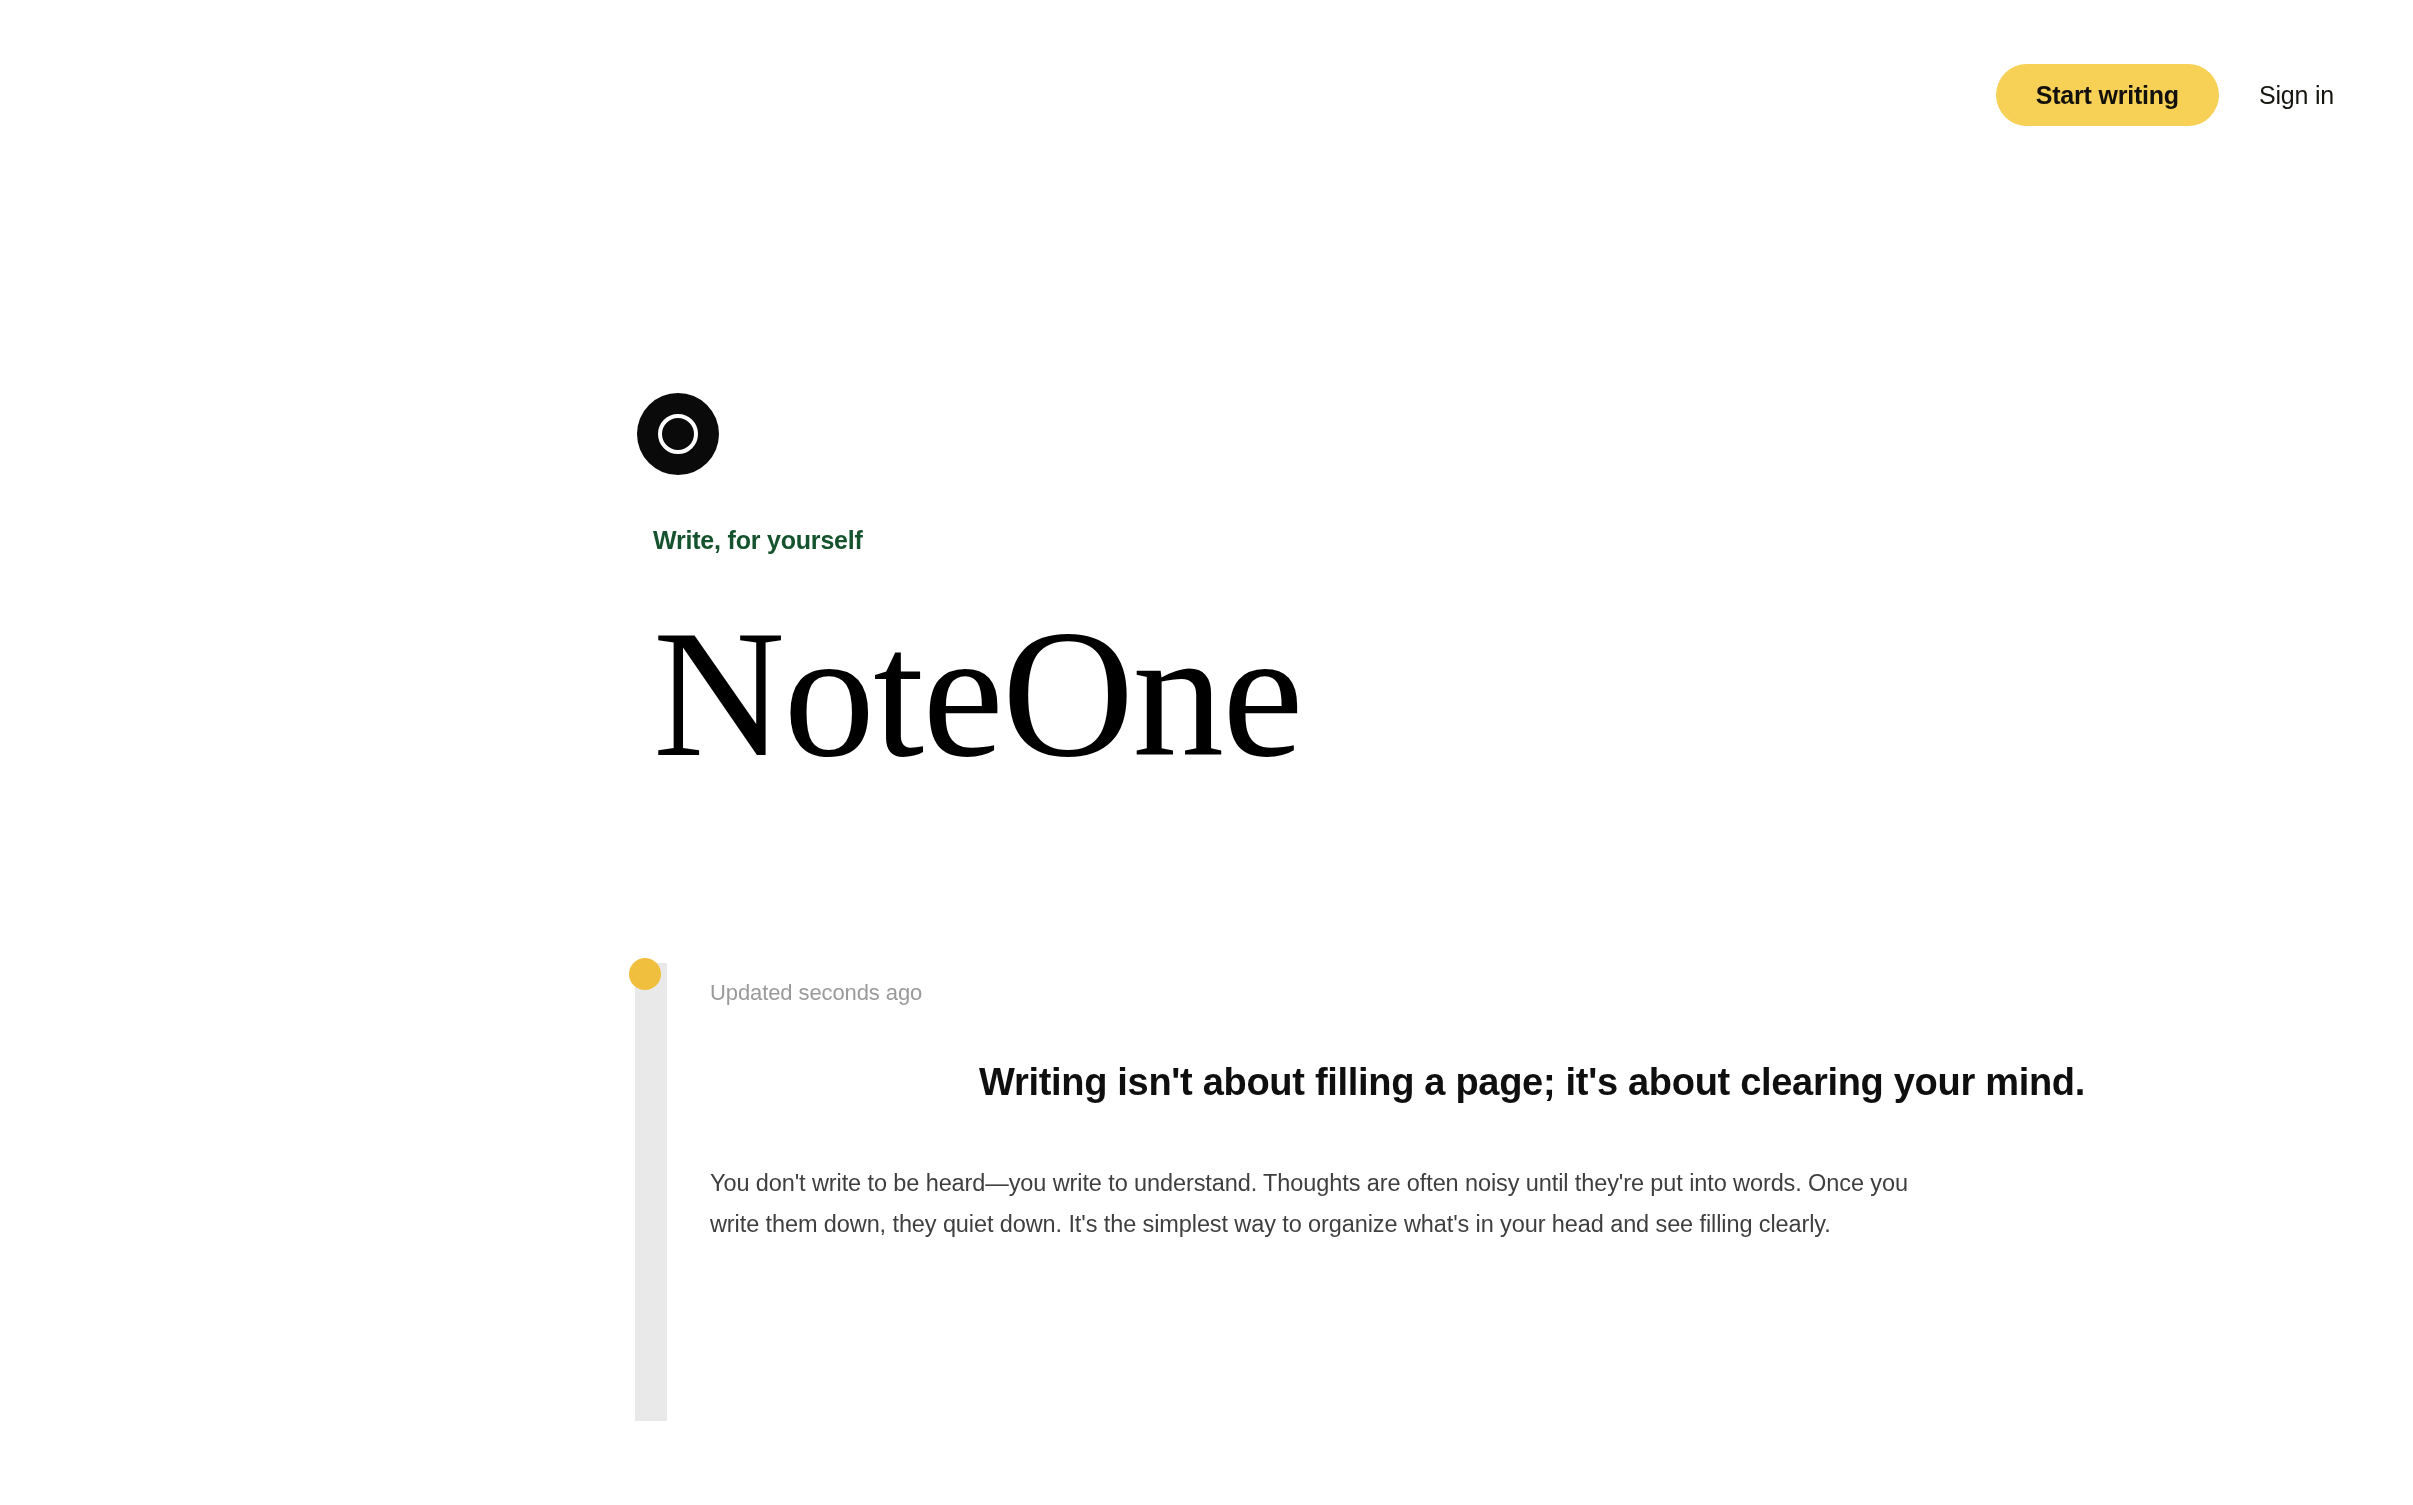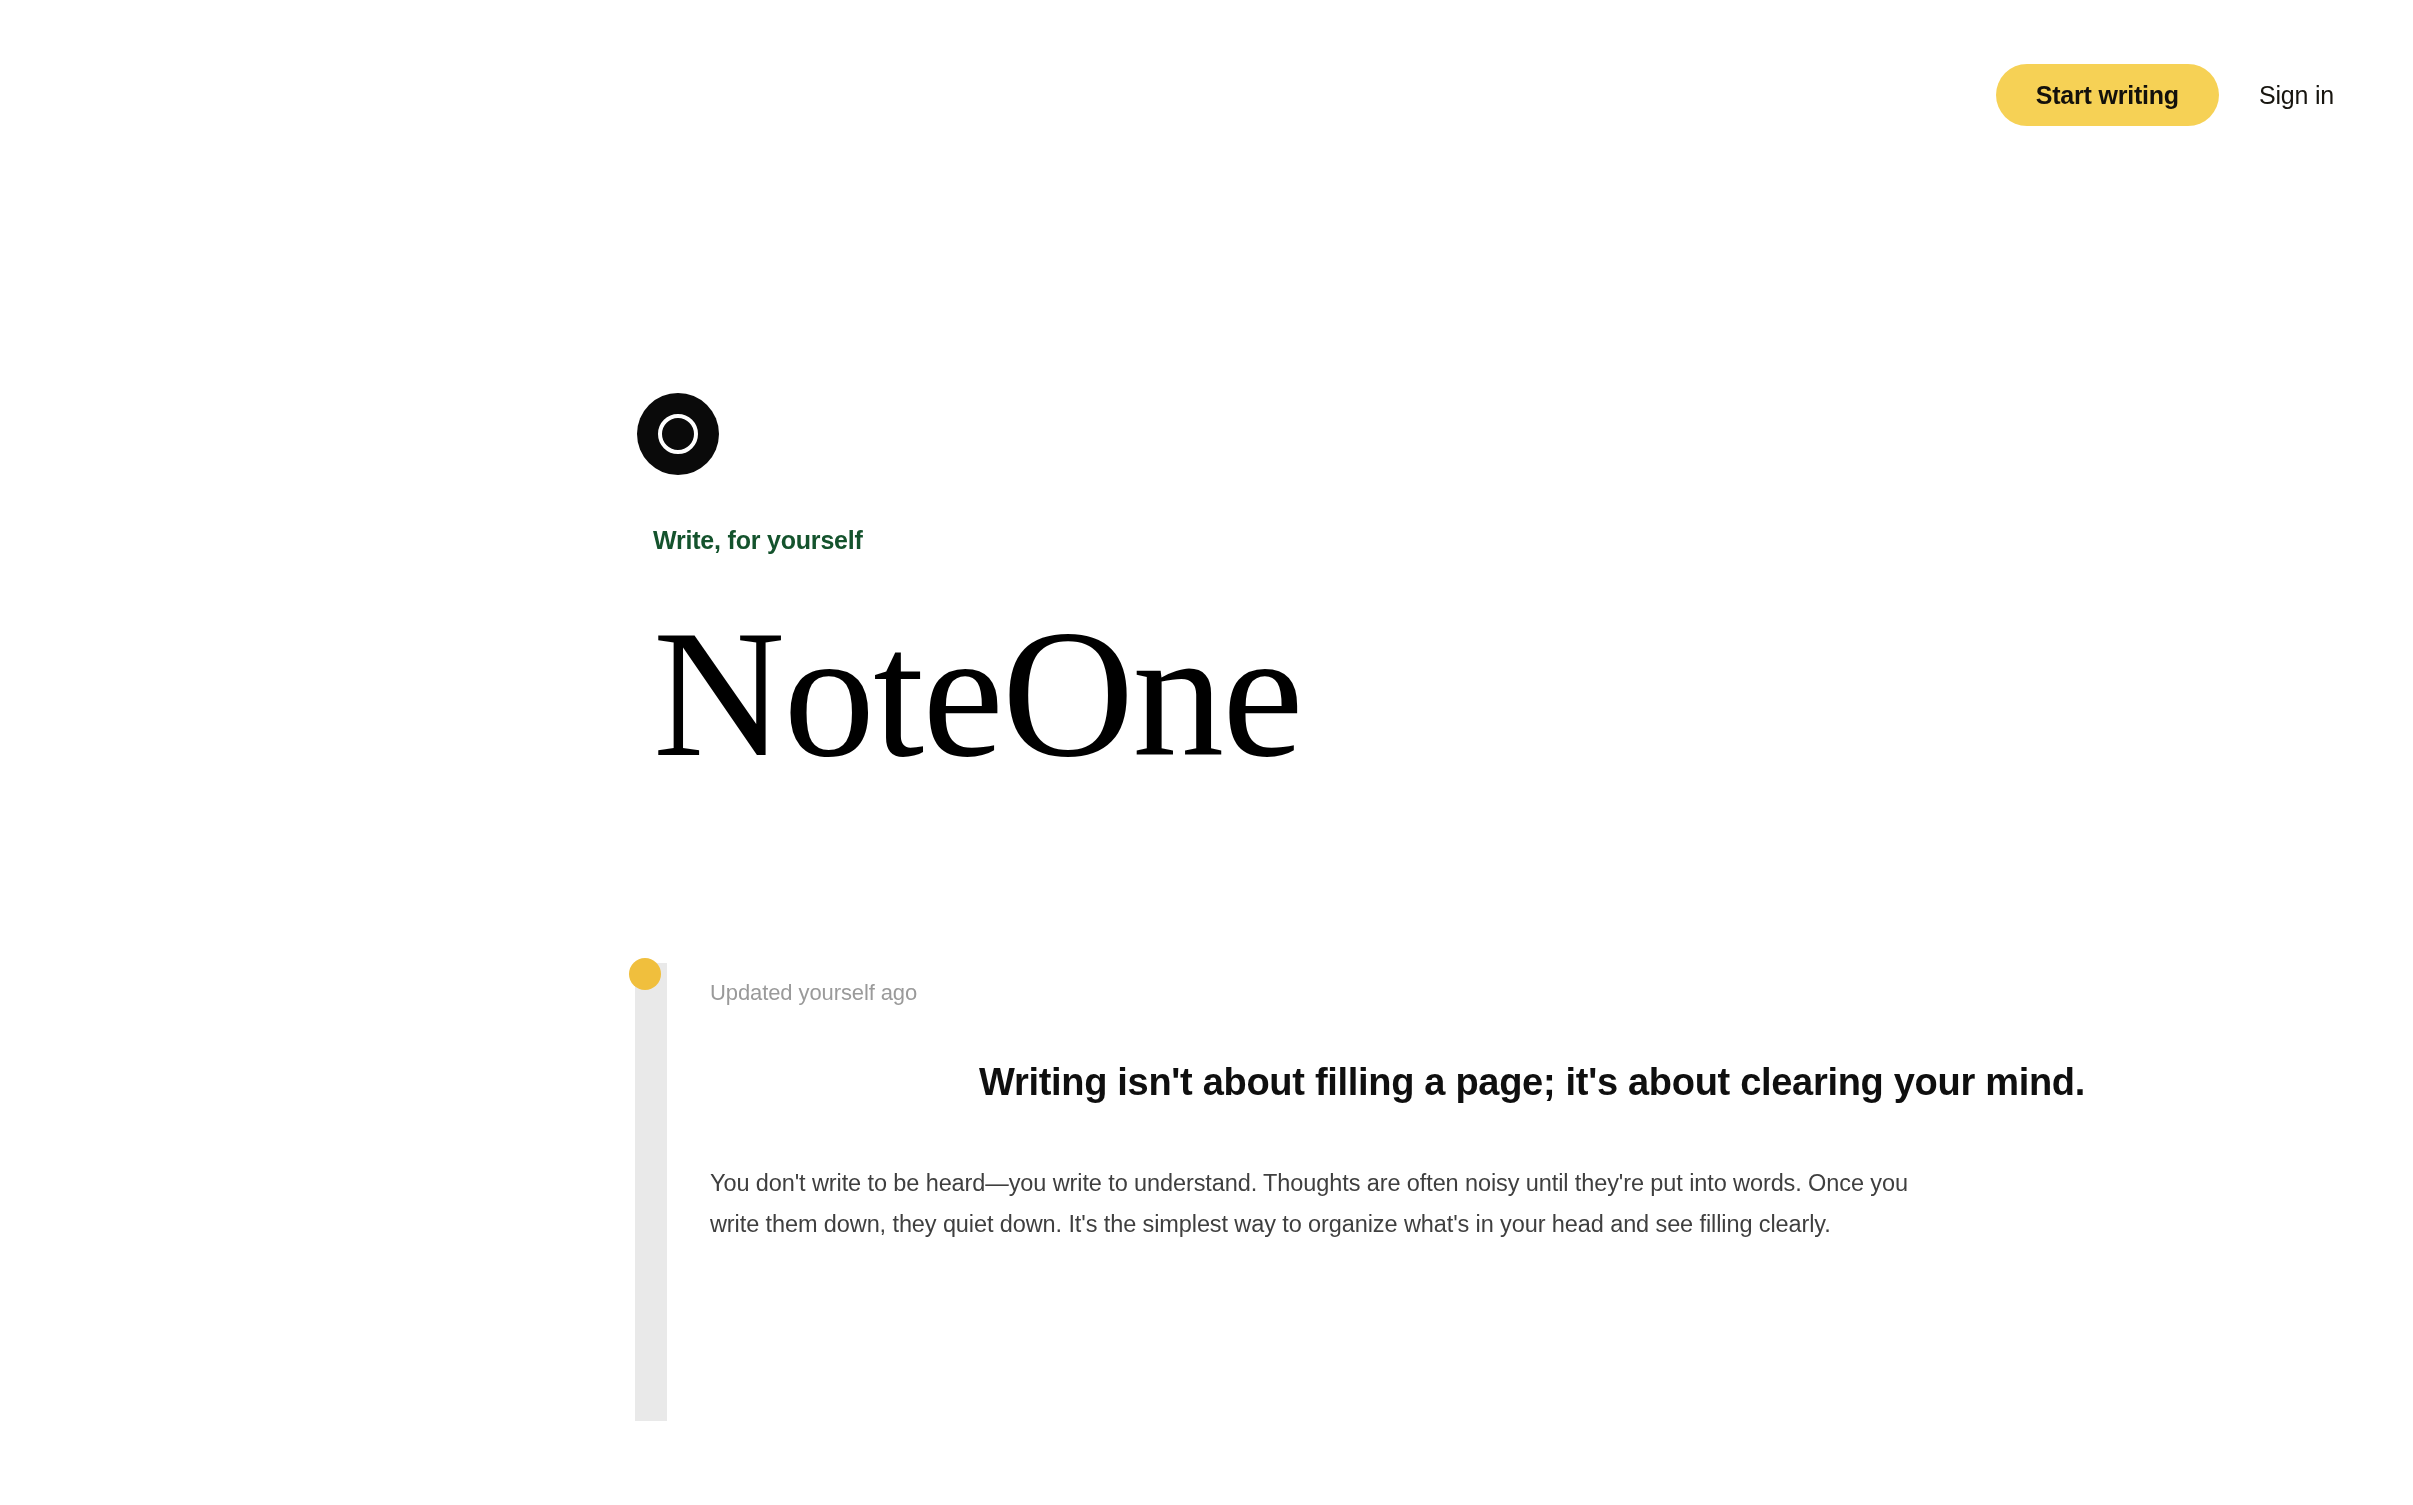--- a/index.html
+++ b/index.html
@@ -160,21 +160,21 @@
     </div>
     <div class="tagline">Write, for yourself</div>
     <div class="wordmark">NoteOne</div>
   </div>
 
   <div class="feed">
 
     <div class="note">
       <div class="rail"></div>
       <div class="dot"></div>
-      <div class="note-time">Updated yourself ago</div>
+      <div class="note-time">Updated seconds ago</div>
       <div class="note-title">Writing isn't about filling a page; it's about clearing your mind.</div>
       <div class="note-body">You don't write to be heard—you write to understand. Thoughts are often noisy until they're put into words. Once you write them down, they quiet down. It's the simplest way to organize what's in your head and see filling clearly.</div>
       <div class="note-spacer"></div>
     </div>
 
     <div class="note note-2">
       <div class="dot"></div>
     </div>
 
   </div>

